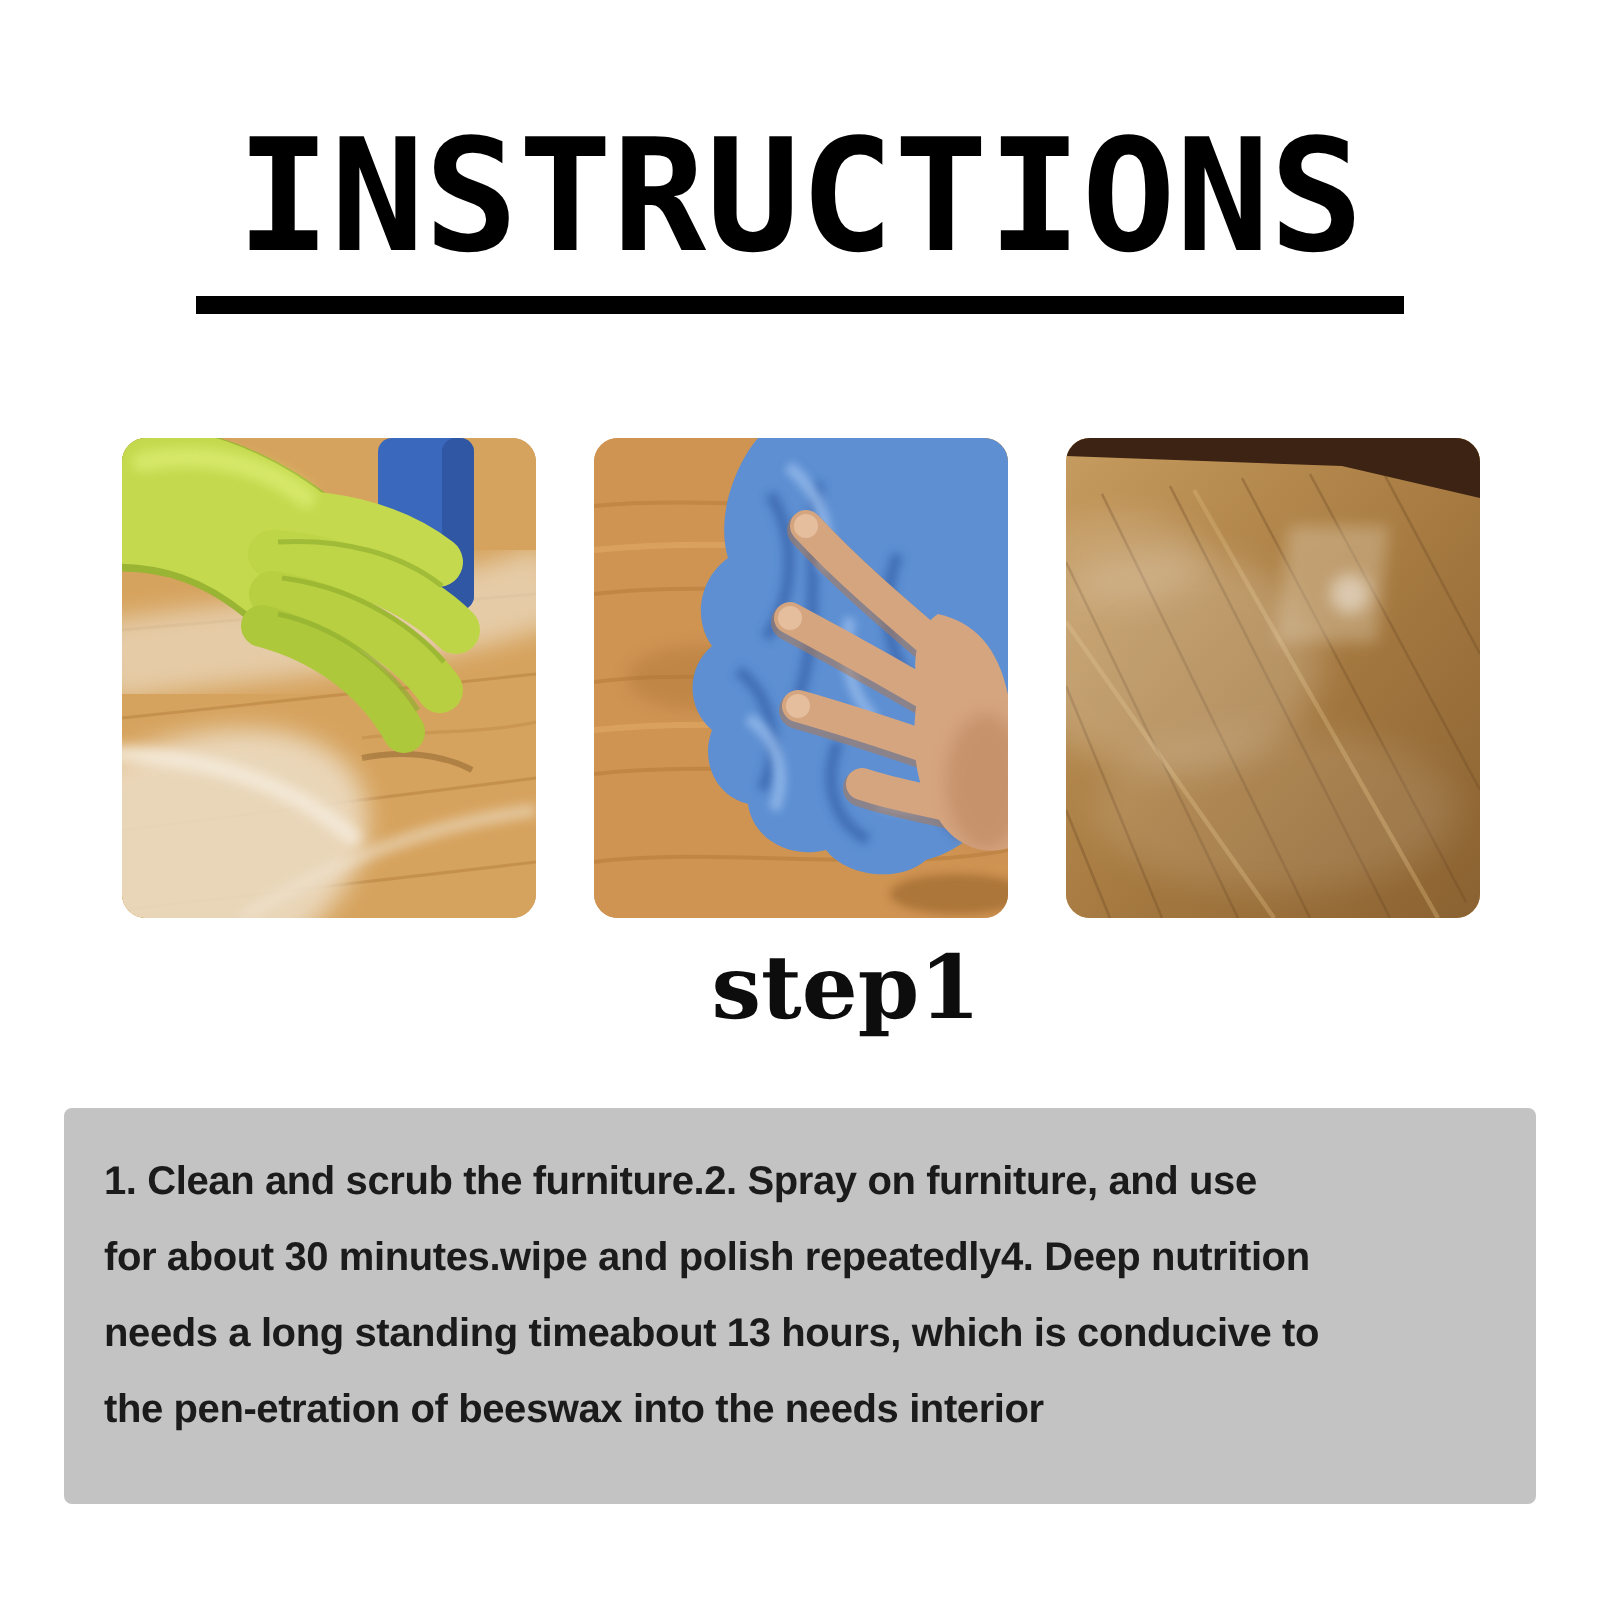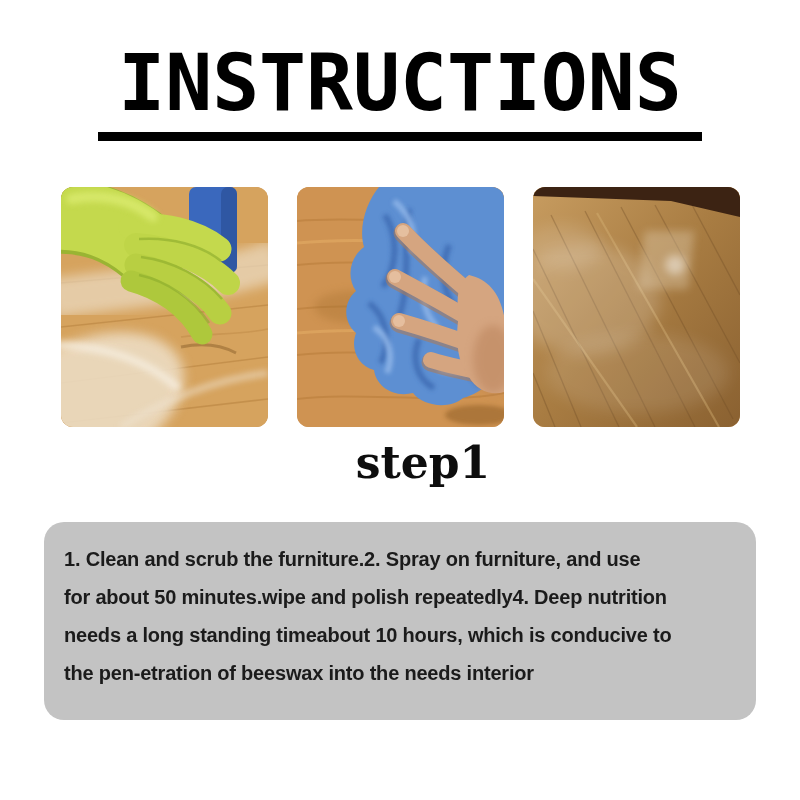--- a/index.html
+++ b/index.html
@@ -8,21 +8,21 @@
     background: #ffffff;
     font-family: "Liberation Sans", sans-serif;
     overflow: hidden;
   }
   .page { width: 800px; height: 800px; position: relative; }
 
   
   .title-wrap { text-align: center; margin-top: 44px; }
   .title {
     display: inline-block;
-    margin: 0;
+    margin: 16px;
     font-family: "DejaVu Sans Mono", monospace;
     font-weight: bold;
     font-size: 78px;
     line-height: 1;
     color: #000000;
     padding: 0 20px 10px 20px;
     border-bottom: 9px solid #000000;
     letter-spacing: 0px;
   }
 
@@ -52,22 +52,22 @@
     font-size: 44px;
     line-height: 1.25;
     color: #0d0d0d;
   }
 
   
   .instructions-box {
     width: 680px;
     margin: 32px auto 0 auto;
     background: #c3c3c3;
-    border-radius: 20px;
-    padding: 18px 12px 28px 20px;
+    border-radius: 4px;
+    padding: 18px 36px 28px 20px;
   }
   .instr-line {
     font-size: 20px;
     font-weight: bold;
     letter-spacing: -0.2px;
     color: #1b1b1b;
     line-height: 38px;
     white-space: nowrap;
   }
 </style>
@@ -238,18 +238,18 @@
     </div>
 
   </div>
 
   <div class="labels-row">
     <div class="step-label">step1</div>
   </div>
 
   <div class="instructions-box">
     <div class="instr-line">1. Clean and scrub the furniture.2. Spray on furniture, and use</div>
-    <div class="instr-line">for about 50 minutes.wipe and polish repeatedly4. Deep nutrition</div>
-    <div class="instr-line">needs a long standing timeabout 10 hours, which is conducive to</div>
+    <div class="instr-line">for about 30 minutes.wipe and polish repeatedly4. Deep nutrition</div>
+    <div class="instr-line">needs a long standing timeabout 13 hours, which is conducive to</div>
     <div class="instr-line">the pen-etration of beeswax into the needs interior</div>
   </div>
 
 </div>
 
 </body></html>

